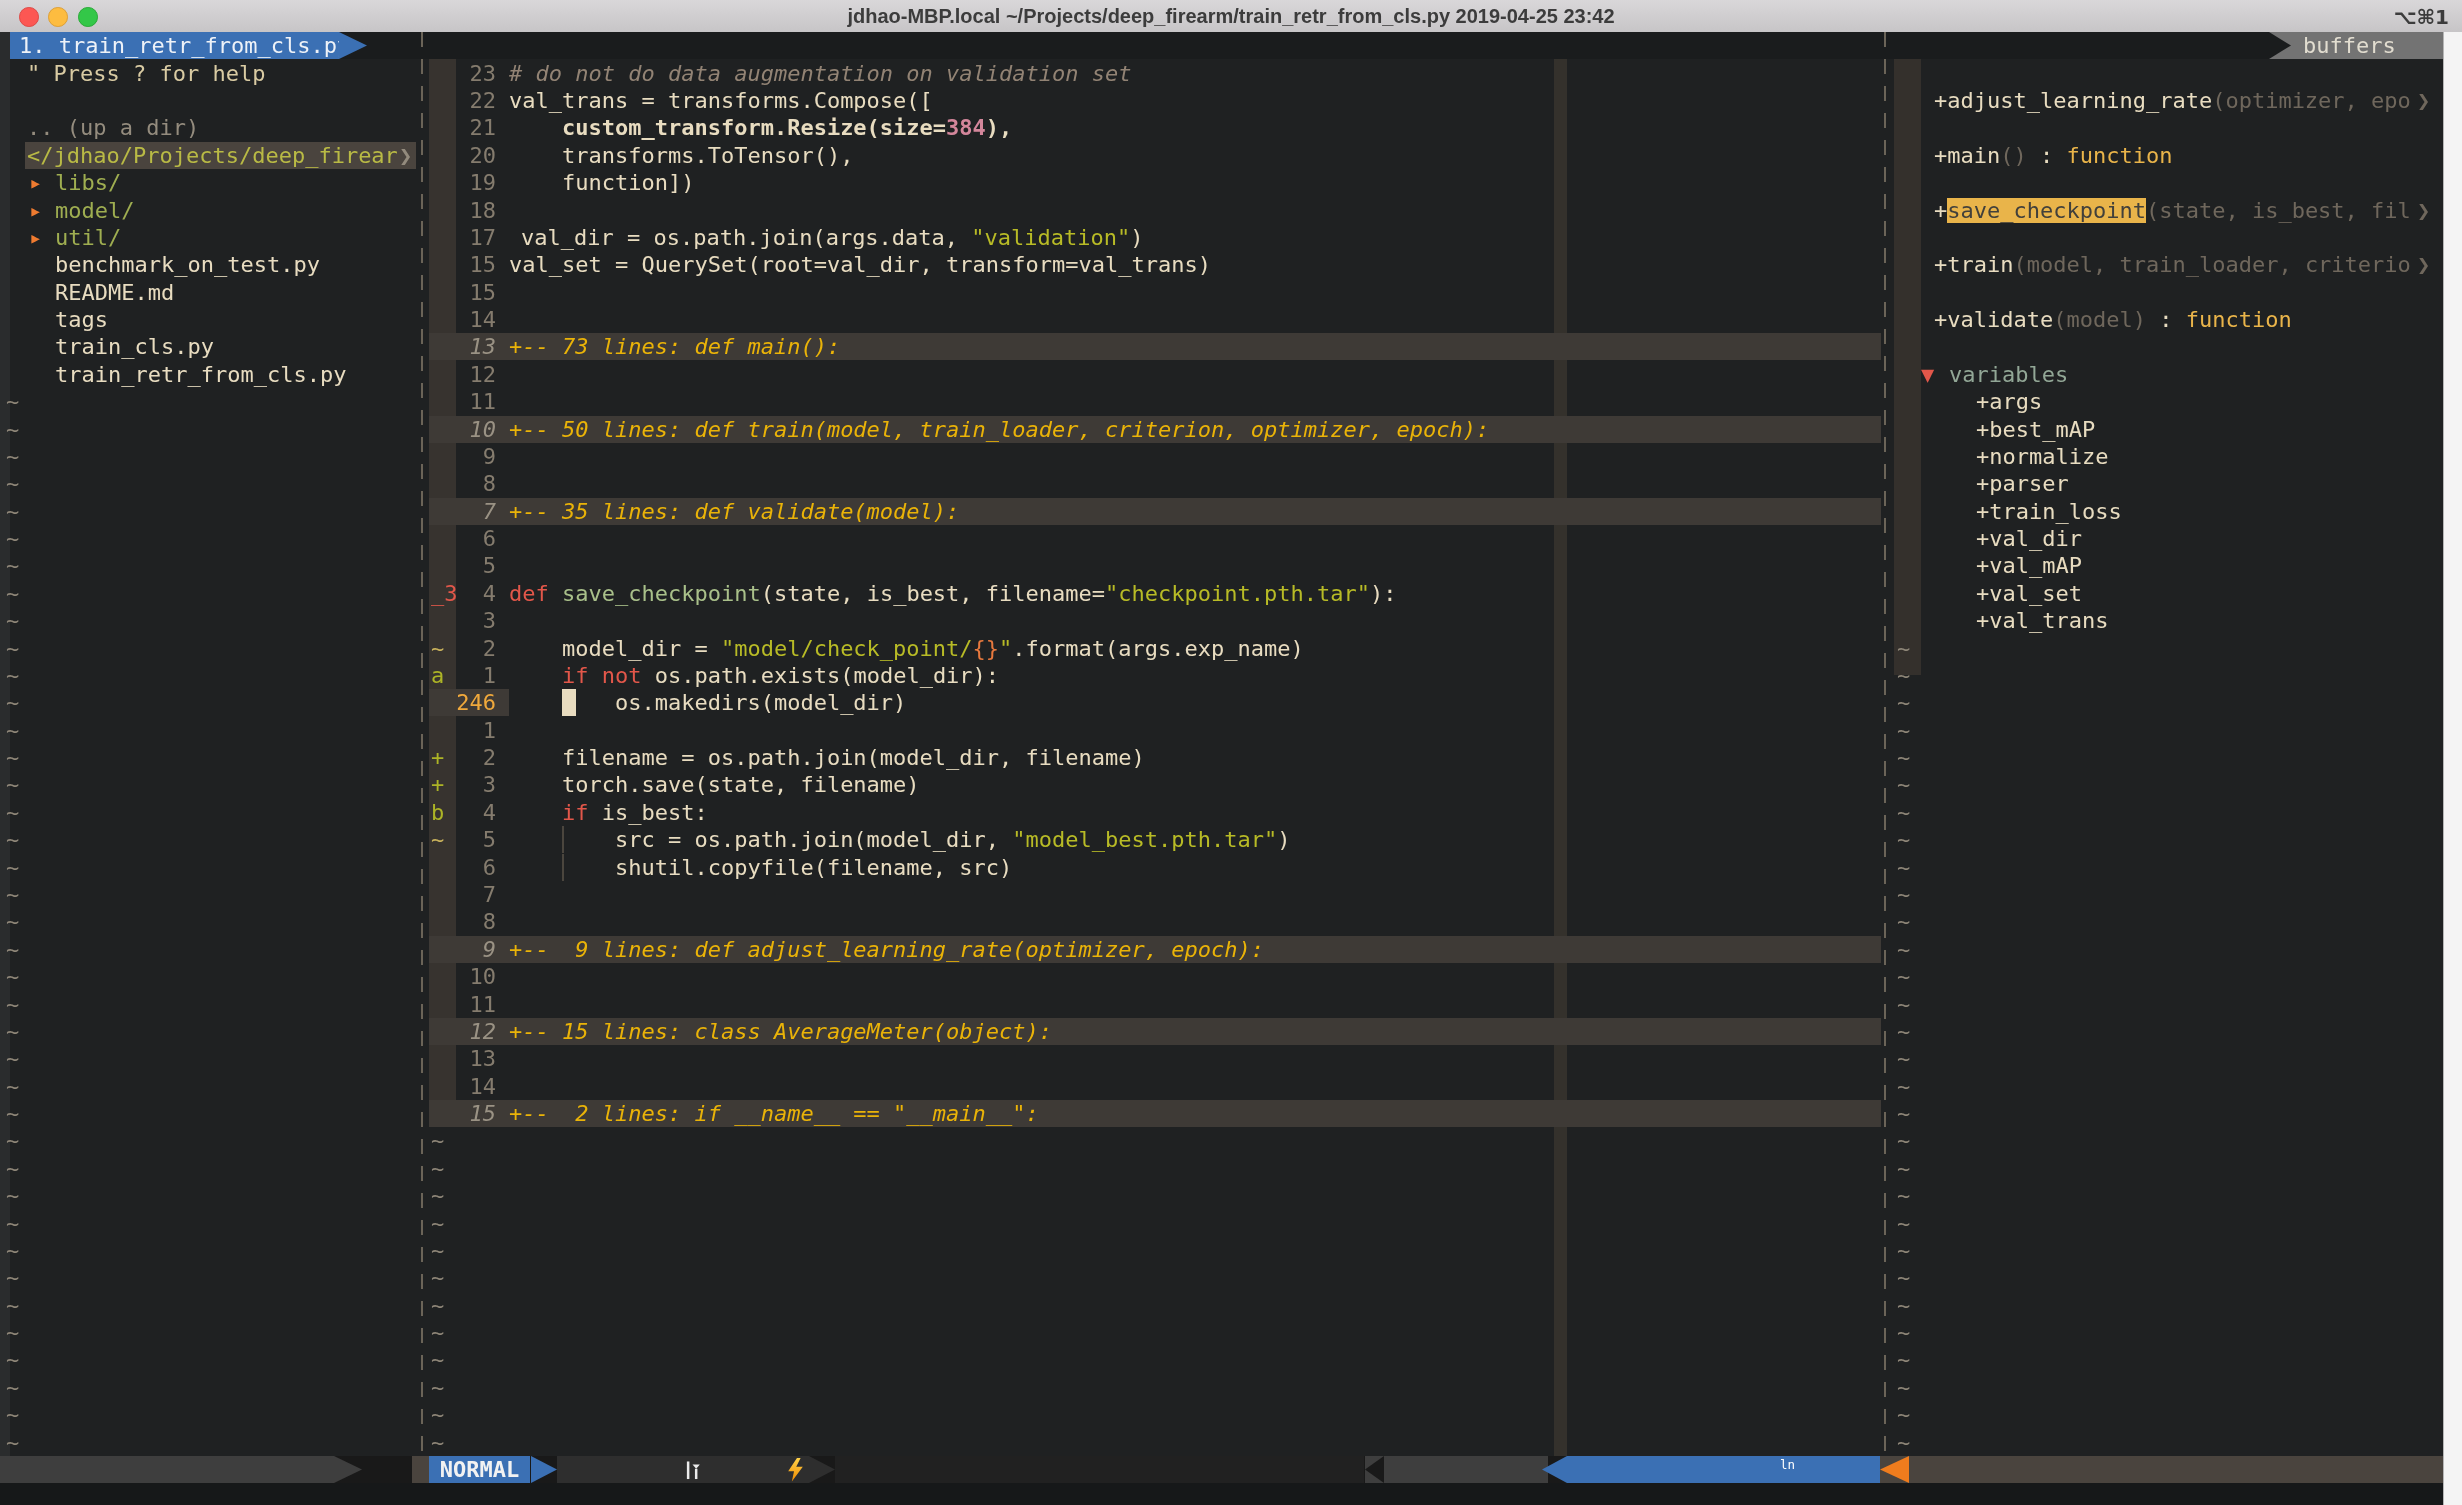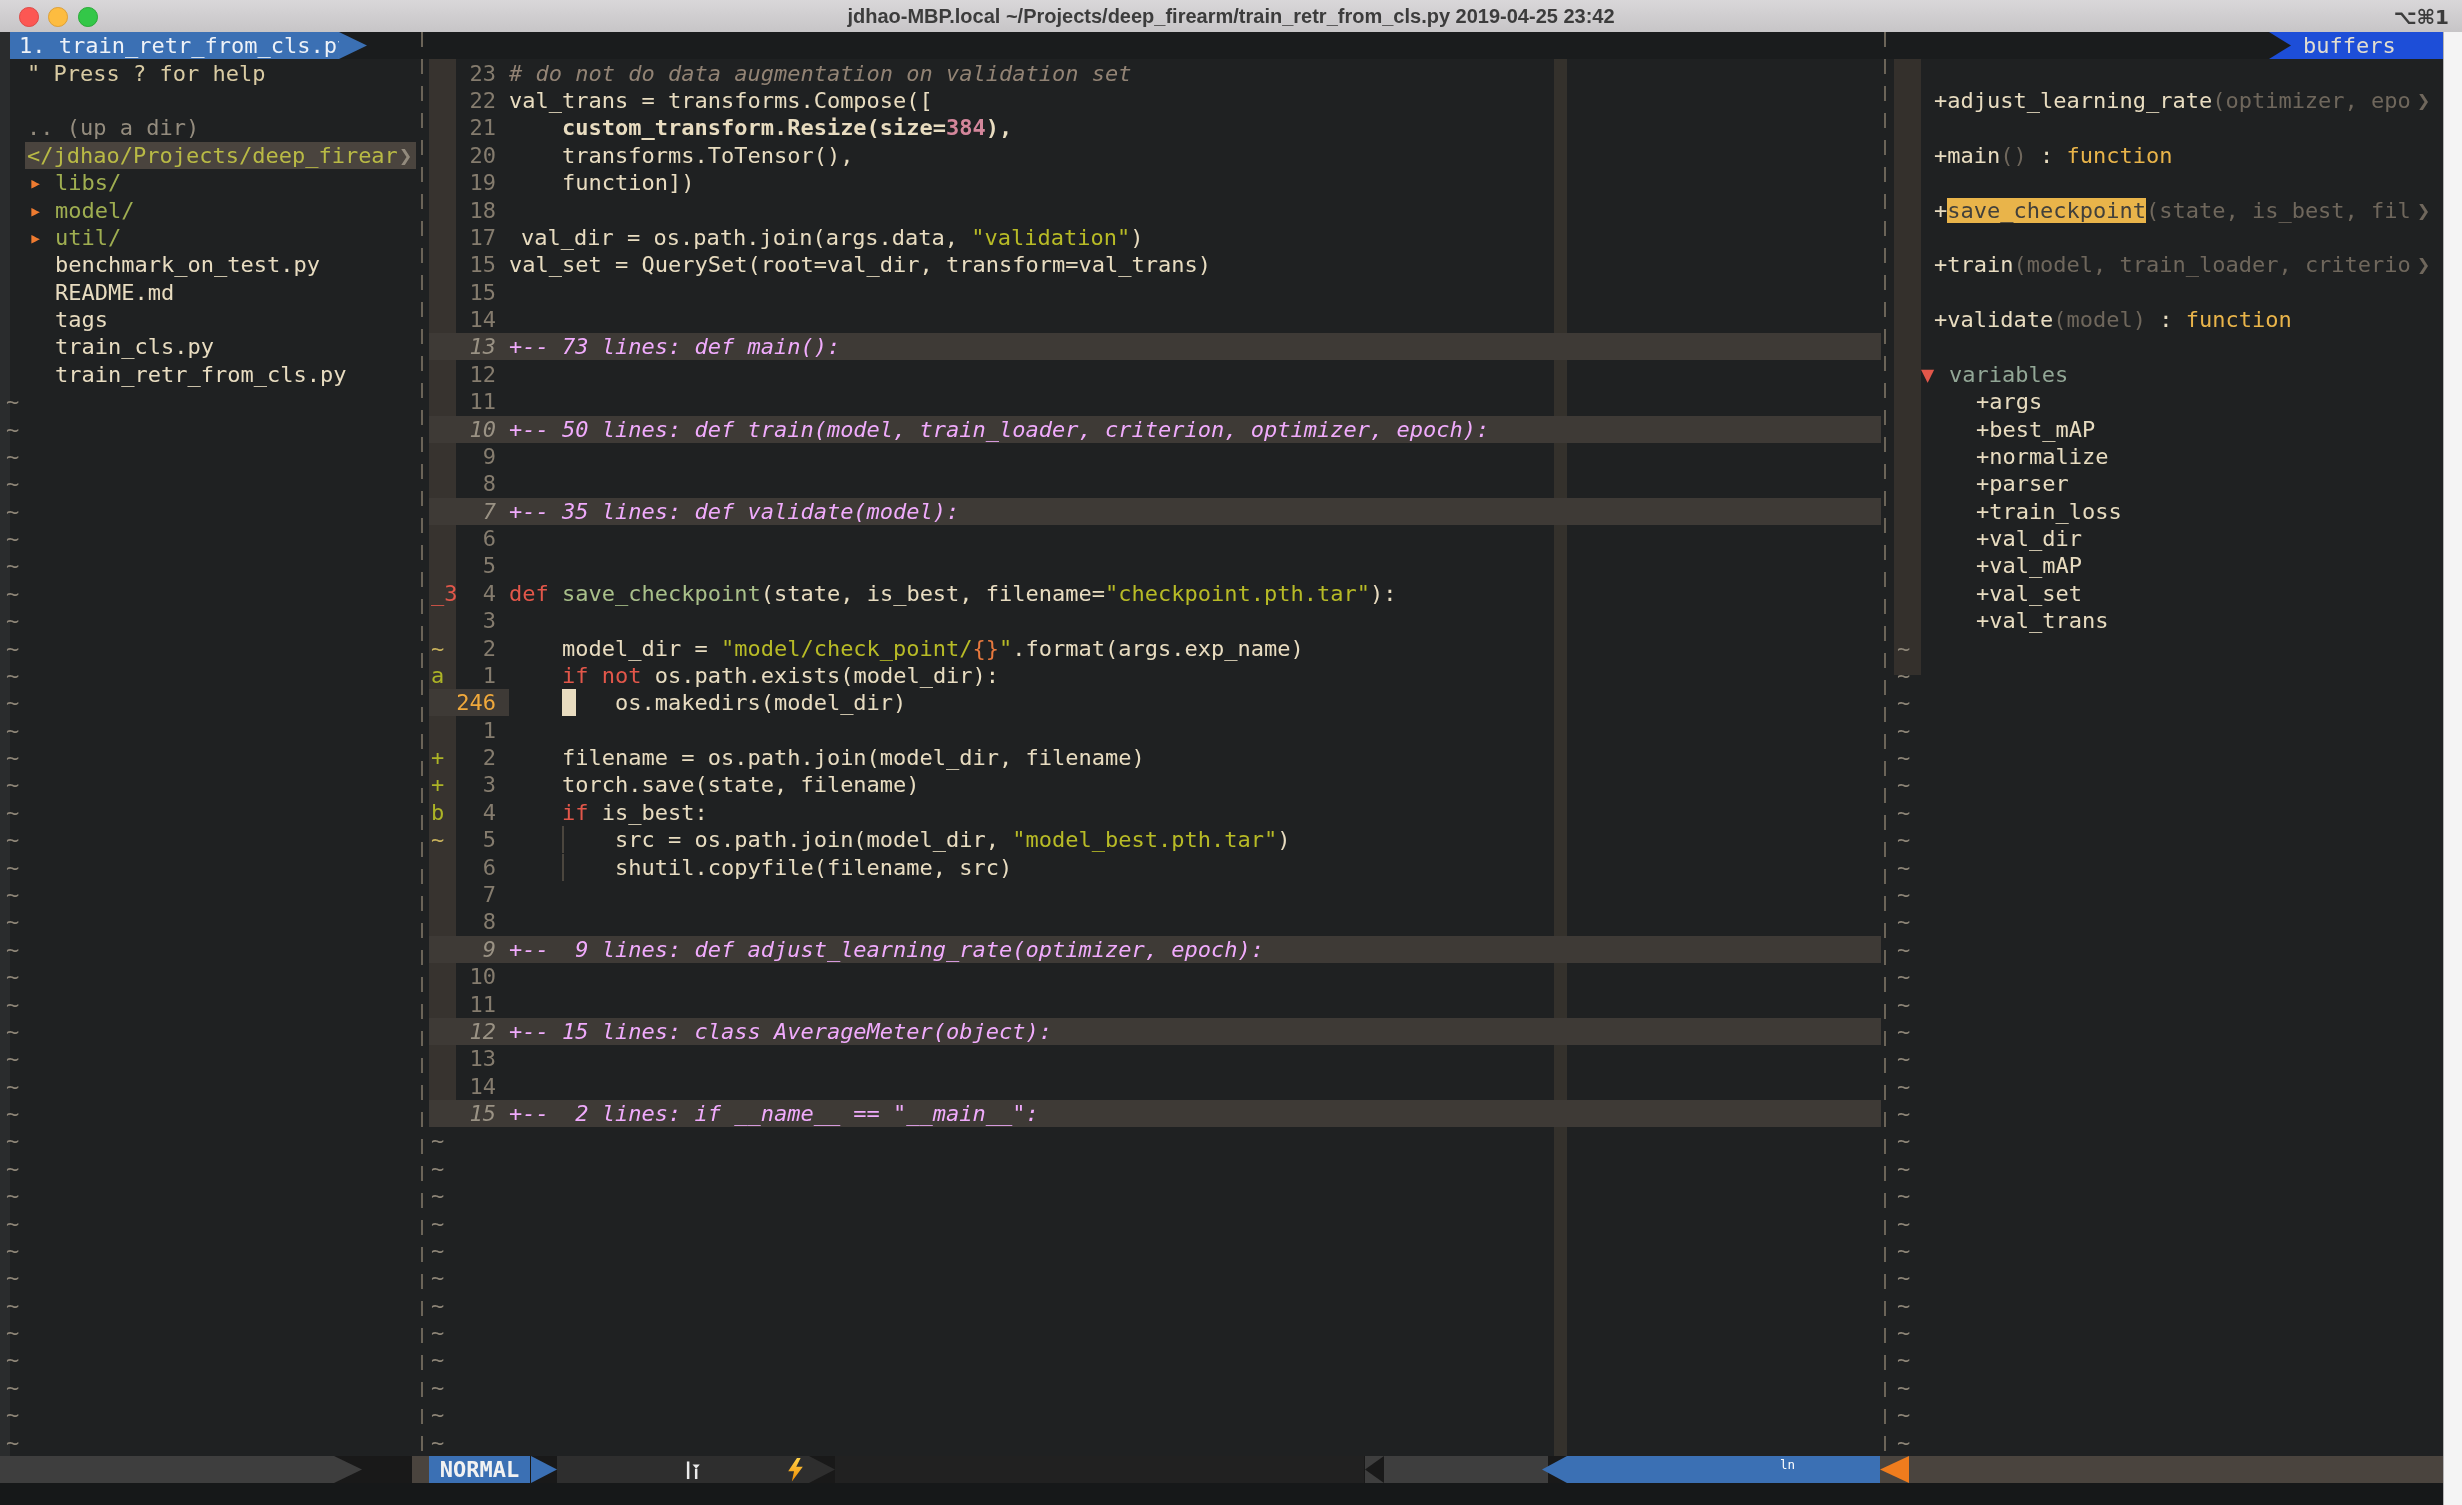--- a/index.html
+++ b/index.html
@@ -14,41 +14,41 @@
     font-family:"Liberation Sans",sans-serif;font-size:20px;font-weight:600;color:#3c3c3c;}
   #titlebar .shortcut{position:absolute;right:13px;top:5.1px;
     font-family:"DejaVu Sans",sans-serif;font-size:20px;font-weight:600;color:#3c3c3c;}
   .light{position:absolute;top:7.3px;width:17.6px;height:17.6px;border-radius:50%;}
   
   #tabline{left:0;top:32px;width:2462px;height:27px;background:#1a1c1d;}
   #tabflag{position:absolute;left:0;top:0;width:339px;height:27px;background:#3b70b4;}
   #tabflag-tip{position:absolute;left:339px;top:0;width:28px;height:27px;background:#3b70b4;
     clip-path:polygon(0 0,100% 50%,0 100%);}
   #tabflag .lbl{position:absolute;left:19px;top:0;font-size:22px;line-height:27px;color:#eef2f8;white-space:pre;}
-  #buffers-seg{position:absolute;left:2269px;top:0;width:174px;height:27px;background:#1d4ed8;}
+  #buffers-seg{position:absolute;left:2269px;top:0;width:174px;height:27px;background:#737373;}
   #buffers-notch{position:absolute;left:2269px;top:0;width:22px;height:27px;background:#1a1c1d;
     clip-path:polygon(0 0,100% 50%,0 100%);}
   #buffers-seg .lbl{position:absolute;left:34px;top:0;font-size:22px;line-height:27px;color:#e2ddd0;}
   
   .vsep{position:absolute;width:2.2px;top:32px;height:1424px;
     background:repeating-linear-gradient(180deg,#6b6458 0 15.4px,transparent 15.4px 27px);}
   #left-strip{left:0;top:32px;width:10.3px;height:1424px;background:#2a2c2d;}
   #signcol{left:429px;top:59px;width:27px;height:1068px;background:#37332f;}
   #colorcolumn{left:1554px;top:59px;width:13px;height:1397px;background:#34312c;}
   #tagband{left:1894px;top:59px;width:27px;height:616px;background:#34302c;}
   .foldbar{position:absolute;left:429px;width:1452px;height:27px;background:#3e3a36;}
   .numcell{position:absolute;left:429px;width:67px;text-align:right;color:#857c6e;}
   .numcell.fold{color:#9a9284;font-style:italic;}
   .numcell.cur{color:#f0a93c;}
   .curnum-bg{position:absolute;left:429px;width:80px;height:27px;background:#3e3a36;}
   .sign{position:absolute;left:431px;}
   .tok-tx{color:#e8dcc0}.tok-cm{color:#928374;font-style:italic}
   .tok-kw{color:#e2574a}.tok-fn{color:#a9c08a}.tok-st{color:#b8bb26}
   .tok-nu{color:#d3869b}.tok-fm{color:#e8793e}
-  .tok-fo{color:#f0abfc;font-style:italic}
+  .tok-fo{color:#eab308;font-style:italic}
   .tilde{color:#8e8678;}
   
   #statusline{left:0;top:1456px;width:2462px;height:27px;background:#191919;}
   #cmdline{left:0;top:1483px;width:2462px;height:22px;background:#161819;}
   .sl{position:absolute;top:0;height:27px;font-size:22px;line-height:27px;white-space:pre;}
   .arrow-r{clip-path:polygon(0 0,100% 50%,0 100%);}
   .arrow-l{clip-path:polygon(100% 0,0 50%,100% 100%);}
   
   #scrollbar{left:2443px;top:32px;width:19px;height:1473px;background:#f4f4f4;border-left:0.7px solid #b5b5b5;}
 </style>

